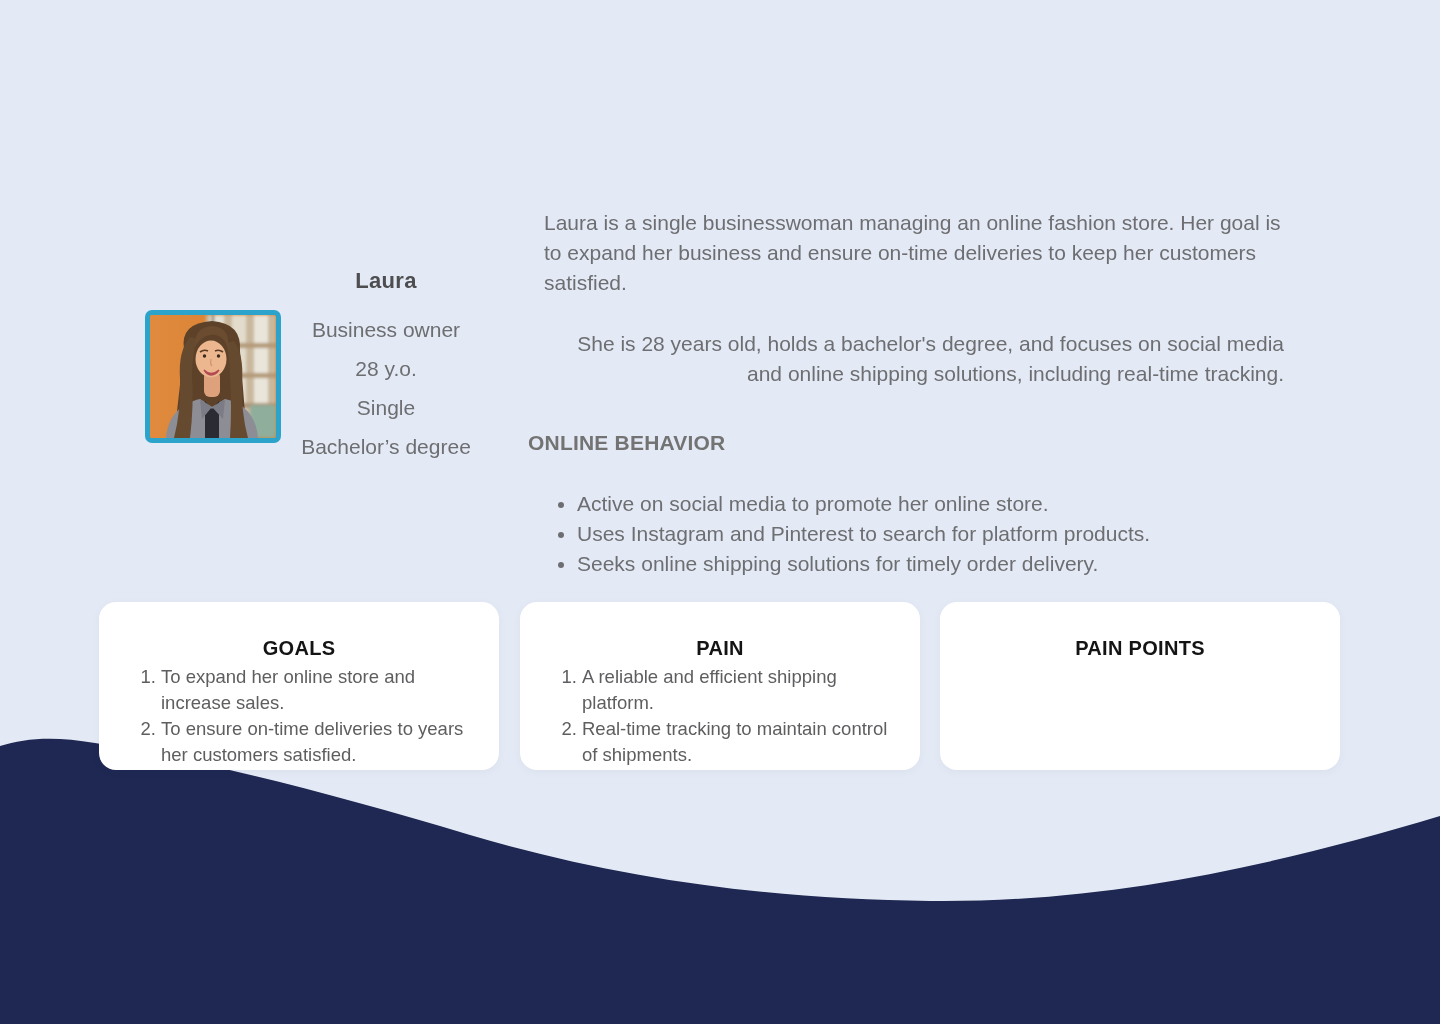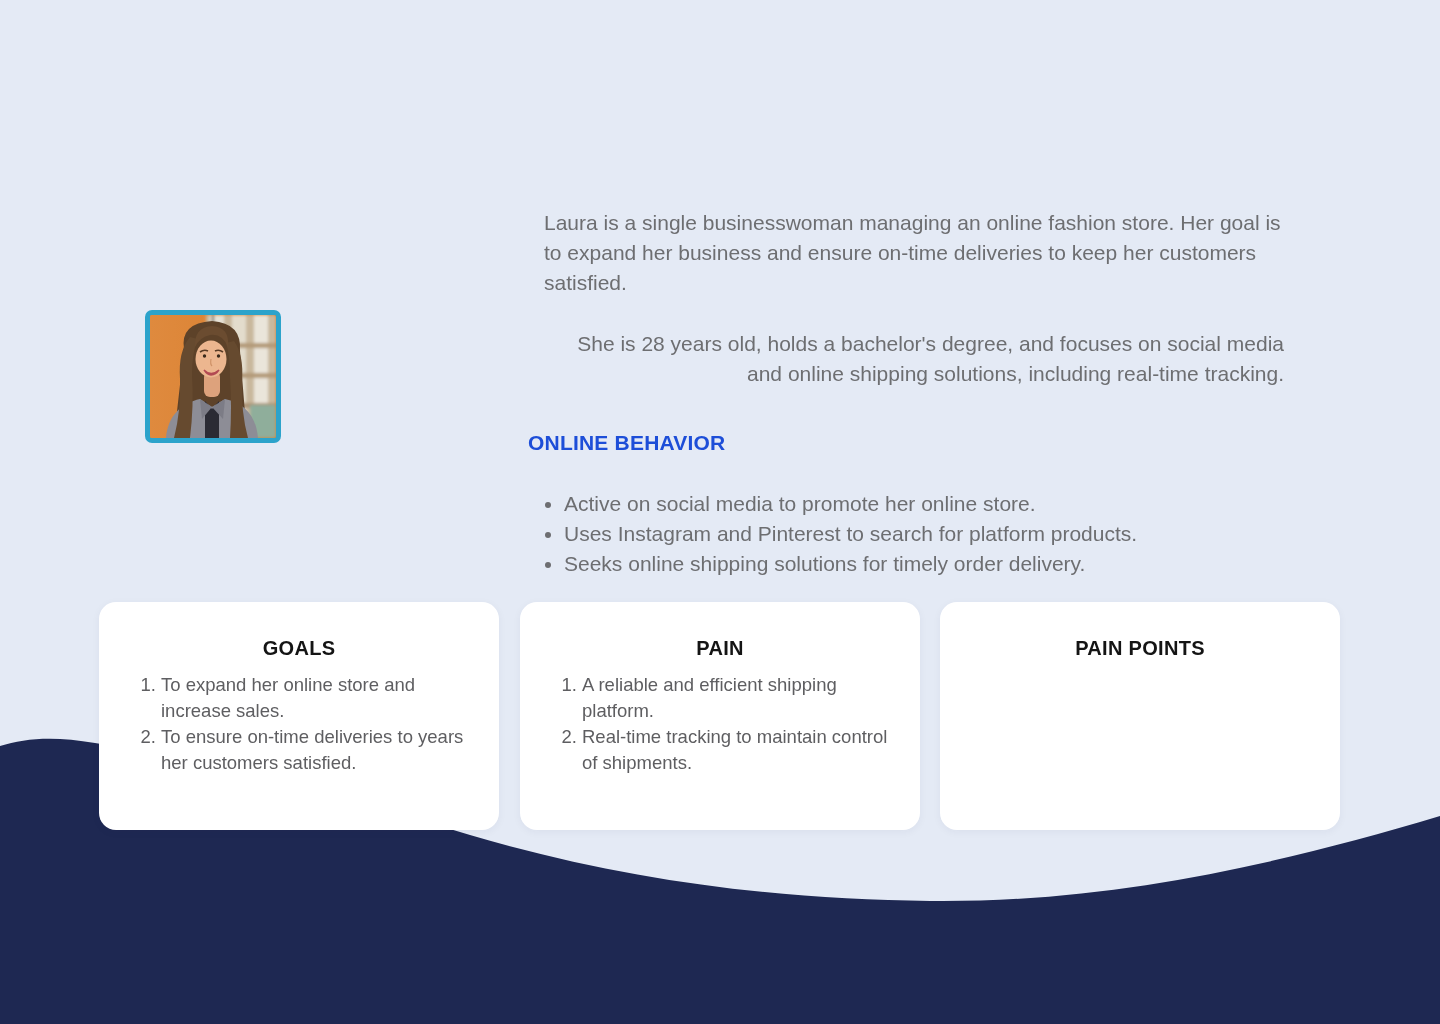--- a/index.html
+++ b/index.html
@@ -73,56 +73,57 @@
     color: #6d6e71;
     font-size: 21px;
     line-height: 30px;
   }
   .summary p { margin: 16px; }
   .summary .para2 { margin-top: 31px; text-align: right; }
   .ob-title {
     margin-top: 39px;
     font-size: 21px;
     font-weight: bold;
-    color: #1d4ed8;
+    color: #737373;
     letter-spacing: 0.2px;
   }
   .ob-list {
     margin-top: 31px;
     padding-left: 36px;
   }
   .ob-list li {
     font-size: 21px;
     line-height: 30px;
     color: #6d6e71;
+    margin-left: 13px;
   }
   
   .card {
     position: absolute;
     top: 602px;
     width: 400px;
-    height: 228px;
+    height: 168px;
     background: #ffffff;
     border-radius: 17px;
     z-index: 2;
     box-shadow: 0 2px 8px rgba(30, 40, 82, 0.05);
   }
   .card-goals { left: 99px; }
   .card-needs { left: 520px; }
   .card-pain  { left: 940px; }
   .card-title {
     margin-top: 35px;
     text-align: center;
     font-size: 20px;
     font-weight: bold;
     color: #141414;
     letter-spacing: 0.3px;
   }
   .card-list {
-    margin-top: 12px;
+    margin-top: 4px;
     padding-left: 62px;
     padding-right: 24px;
   }
   .card-list li {
     font-size: 18.5px;
     line-height: 26px;
     color: #5e5e61;
   }
 </style>
 </head>
@@ -184,20 +185,29 @@
       <circle cx="68.5" cy="41" r="1.7" fill="#3a2a1c"></circle>
 
       <path d="M61 44 Q60 49 62 51" stroke="#cf9267" stroke-width="1.2" fill="none"></path>
 
       <path d="M54 55 Q61 62 69 55 Q66 60 61 60 Q57 60 54 55 Z" fill="#ffffff" stroke="#b24a52" stroke-width="1.4"></path>
 
       <path d="M45 32 Q44 12 62 11 Q80 12 78 32 Q72 18 60 20 Q50 22 45 32 Z" fill="#6b4c30"></path>
     </svg>
   </div>
 
+  <div class="profile-col">
+    <div class="persona-name">Laura</div>
+    <ul class="profile-details">
+      <li>Business owner</li>
+      <li>28 y.o.</li>
+      <li>Single</li>
+      <li>Bachelor’s degree</li>
+    </ul>
+  </div>
 
   <div class="summary">
     <p class="para1">Laura is a single businesswoman managing an online fashion store. Her goal is to expand her business and ensure on-time deliveries to keep her customers satisfied.</p>
     <p class="para2">She is 28 years old, holds a bachelor's degree, and focuses on social media and online shipping solutions, including real-time tracking.</p>
     <div class="ob-title">ONLINE BEHAVIOR</div>
     <ul class="ob-list">
       <li>Active on social media to promote her online store.</li>
       <li>Uses Instagram and Pinterest to search for platform products.</li>
       <li>Seeks online shipping solutions for timely order delivery.</li>
     </ul>

